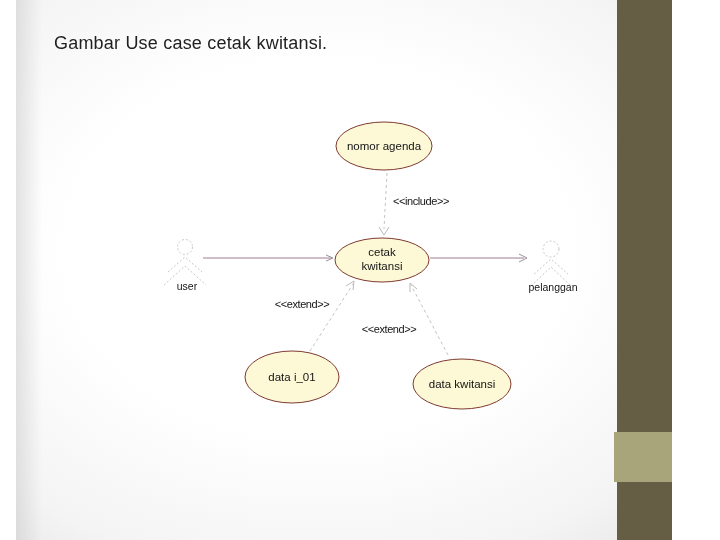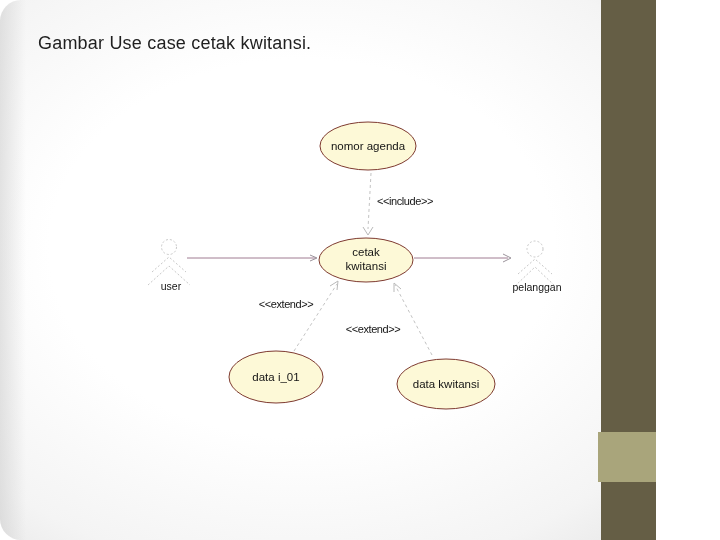--- a/index.html
+++ b/index.html
@@ -2,26 +2,25 @@
 <html style="--sidebar: #655E45; --accent: #A9A57B; --ellipseFill: #FDF9D7; --ellipseStroke: #7E3A30; --assocLine: #A07C92; --dashedLine: #C3C3C3; --actorStroke: #C8C8C8; --labelColor: #141414; --titleColor: #1F1F1F;"><head>
 <meta charset="utf-8">
 <style>
   html, body {
     margin: 0; padding: 0;
     width: 720px; height: 540px;
     overflow: hidden;
     font-family: "Liberation Sans", sans-serif;
   }
   .slide {
-    position: absolute; left: 0; top: 0;
+    position: absolute; left: 16px; top: 0;
     width: 656px; height: 540px;
     background:
       linear-gradient(to right, rgba(205,205,205,.55) 0px, rgba(255,255,255,0) 26px),
       radial-gradient(ellipse 560px 420px at 46% 46%, #ffffff 45%, #f4f4f4 78%, #e3e3e3 100%);
-    border-radius: 21px;
   }
   .sidebar {
     position: absolute; top: 0; right: 0;
     width: 55px; height: 540px;
     background: var(--sidebar, #655E45);
   }
   .accent {
     position: absolute; top: 432px; right: 0;
     width: 58px; height: 50px;
     background: var(--accent, #A9A57B);

